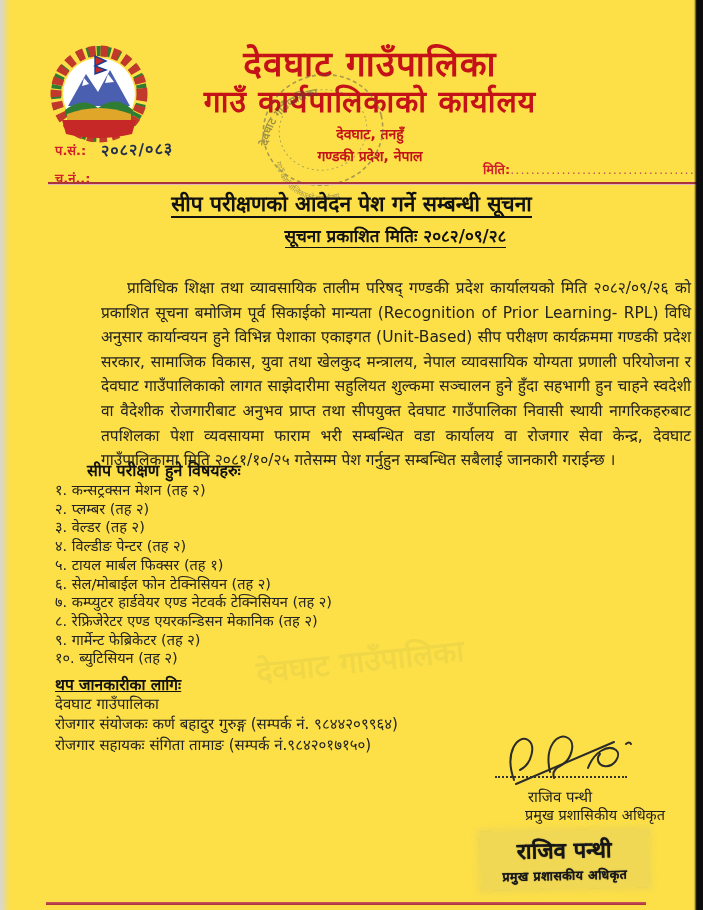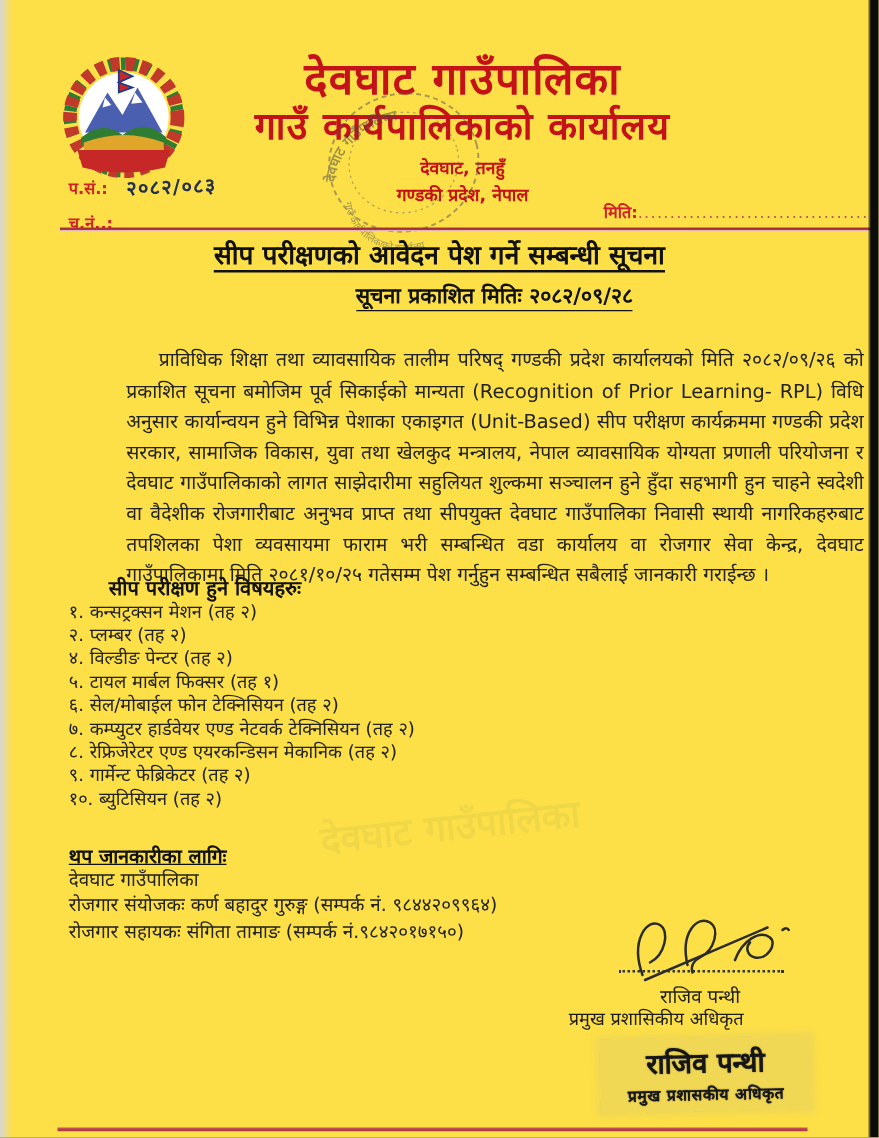--- a/index.html
+++ b/index.html
@@ -45,21 +45,21 @@
     text-decoration:underline;}
   .contact-lines{position:absolute;left:55px;top:694px;font-size:15px;line-height:20.4px;color:#222;}
   
   .watermark{position:absolute;left:120px;top:640px;width:480px;text-align:center;
     font-size:30px;font-weight:bold;color:#5a7a5a;opacity:.08;transform:rotate(-6deg);pointer-events:none;}
   
   .sig-svg{position:absolute;left:492px;top:728px;width:160px;height:60px;}
   .sig-dotted{position:absolute;left:495px;top:776px;width:132px;border-bottom:2px dotted #333;}
   .sig-name{position:absolute;left:470px;top:786px;width:180px;text-align:center;
     font-size:15px;color:#1d1d1d;}
-  .sig-title{position:absolute;left:455px;top:804px;width:210px;text-align:left;
+  .sig-title{position:absolute;left:455px;top:804px;width:210px;text-align:right;
     font-size:14.5px;color:#1d1d1d;}
   .stamp-box{position:absolute;left:480px;top:830px;width:165px;padding:4px 2px 5px;
     text-align:center;background:rgba(160,160,160,.14);
     box-shadow:0 0 6px 3px rgba(160,160,160,.14);transform:rotate(-1.2deg);}
   .stamp-name{font-size:22px;font-weight:bold;color:#161616;text-shadow:0 0 1px #333;}
   .stamp-title{font-size:12.5px;font-weight:bold;color:#161616;margin-top:3px;text-shadow:0 0 1px #333;letter-spacing:.5px;}
   .bottom-rule{position:absolute;left:46px;top:902px;width:600px;height:3px;
     background:linear-gradient(to bottom,#c9565e,#a8333a);}
 </style>
 </head>
@@ -125,20 +125,21 @@
   </div>
 
   <div class="body-para">प्राविधिक शिक्षा तथा व्यावसायिक तालीम परिषद् गण्डकी प्रदेश कार्यालयको मिति २०८२/०९/२६ को प्रकाशित सूचना बमोजिम पूर्व सिकाईको मान्यता (Recognition of Prior Learning- RPL) विधि अनुसार कार्यान्वयन हुने विभिन्न पेशाका एकाइगत (Unit-Based) सीप परीक्षण कार्यक्रममा गण्डकी प्रदेश सरकार, सामाजिक विकास, युवा तथा खेलकुद मन्त्रालय, नेपाल व्यावसायिक योग्यता प्रणाली परियोजना र देवघाट गाउँपालिकाको लागत साझेदारीमा सहुलियत शुल्कमा सञ्चालन हुने हुँदा सहभागी हुन चाहने स्वदेशी वा वैदेशीक रोजगारीबाट अनुभव प्राप्त तथा सीपयुक्त देवघाट गाउँपालिका निवासी स्थायी नागरिकहरुबाट तपशिलका पेशा व्यवसायमा फाराम भरी सम्बन्धित वडा कार्यालय वा रोजगार सेवा केन्द्र, देवघाट गाउँपालिकामा मिति २०८१/१०/२५ गतेसम्म पेश गर्नुहुन सम्बन्धित सबैलाई जानकारी गराईन्छ ।</div>
 
   <div class="watermark">देवघाट गाउँपालिका</div>
 
   <div class="subjects-heading">सीप परीक्षण हुने विषयहरुः</div>
   <ul class="subjects-list">
     <li>१. कन्सट्रक्सन मेशन (तह २)</li>
     <li>२. प्लम्बर (तह २)</li>
+    <li>३. वेल्डर (तह २)</li>
     <li>४. विल्डीङ पेन्टर (तह २)</li>
     <li>५. टायल मार्बल फिक्सर (तह १)</li>
     <li>६. सेल/मोबाईल फोन टेक्निसियन (तह २)</li>
     <li>७. कम्प्युटर हार्डवेयर एण्ड नेटवर्क टेक्निसियन (तह २)</li>
     <li>८. रेफ्रिजेरेटर एण्ड एयरकन्डिसन मेकानिक (तह २)</li>
     <li>९. गार्मेन्ट फेब्रिकेटर (तह २)</li>
     <li>१०. ब्युटिसियन (तह २)</li>
   </ul>
 
   <div class="contact-heading">थप जानकारीका लागिः</div>

